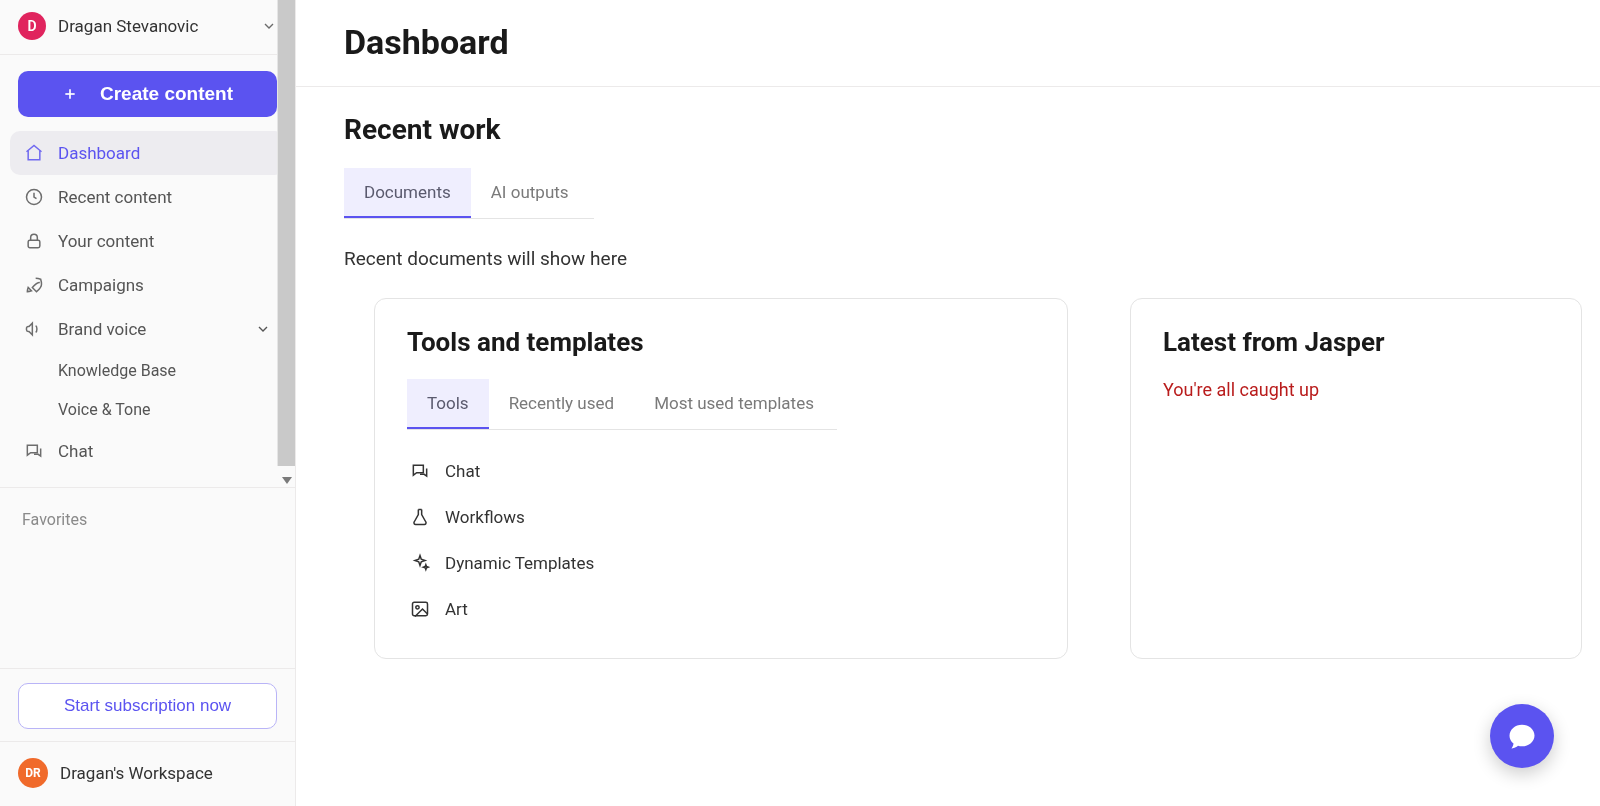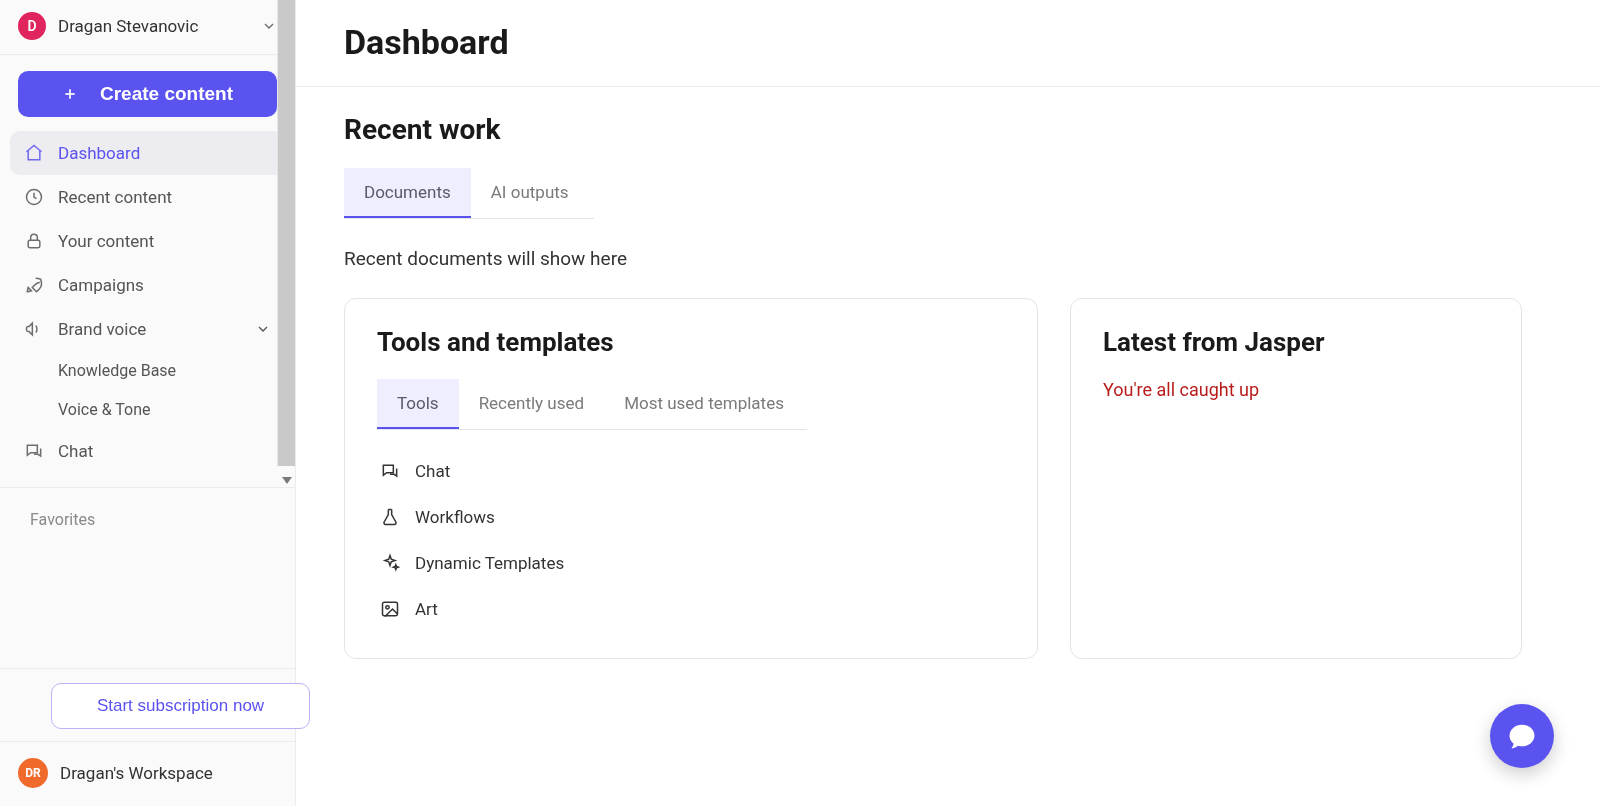--- a/index.html
+++ b/index.html
@@ -14,40 +14,40 @@
   .chev { color:#6b6b6b; }
   .create-btn { margin: 16px 18px 12px 18px; background:#5b53f0; color:#fff; border:none; border-radius:10px; height:46px; font-size:19px; font-weight:600; display:flex; align-items:center; justify-content:center; gap:22px; cursor:pointer; }
   .nav { padding: 2px 10px 0 10px; }
   .nav-item { display:flex; align-items:center; gap:14px; padding: 12px 14px; border-radius:10px; color:#555; font-size:17px; cursor:pointer; }
   .nav-item.active { background:#edecf0; color:#5b53f0; }
   .nav-item .icn { width:20px; height:20px; display:flex; align-items:center; justify-content:center; color:inherit; opacity:0.85; }
   .nav-item.active .icn { color:#5b53f0; }
   .nav-sub { padding-left: 48px; font-size:16px; color:#555; padding-top:10px; padding-bottom:10px; cursor:pointer; }
   .nav-item .spacer { flex:1; }
   .section-divider { height:1px; background:#eceaea; margin-top:14px; }
-  .fav-label { padding: 22px 22px 10px 22px; color:#8a8a8a; font-size:16px;margin-left:8px; }
+  .fav-label { padding: 22px 22px 10px 22px; color:#8a8a8a; font-size:16px; }
   .sidebar-bottom { border-top:1px solid #eceaea; padding:14px 18px 6px 18px; }
   .trial-row { display:flex; align-items:center; gap:12px; color:#333; font-size:16px; padding:4px 4px 14px 4px; }
-  .sub-btn { width:100%; height:46px; border:1px solid #b9b4f7; background:#fff; color:#5b53f0; border-radius:10px; font-size:17px; font-weight:500; cursor:pointer;margin-left:33px; }
+  .sub-btn { width:100%; height:46px; border:1px solid #b9b4f7; background:#fff; color:#5b53f0; border-radius:10px; font-size:17px; font-weight:500; cursor:pointer; }
   .workspace-row { display:flex; align-items:center; gap:12px; padding:16px 18px 12px 18px; border-top:1px solid #eceaea; margin-top:12px; }
   .ws-avatar { width:30px; height:30px; border-radius:50%; background:#f06a2b; color:#fff; font-size:12px; font-weight:700; display:flex; align-items:center; justify-content:center; }
   .ws-name { font-size:17px; color:#333; }
   .sidebar-scrollbar { position:absolute; right:0; top:0; width:18px; height:466px; background:#c9c9c9; border-left:1px solid #e5e5e5; }
   .sidebar-scrollbar::after { content:""; position:absolute; bottom:-18px; right:3px; width:0; height:0; border-left:5px solid transparent; border-right:5px solid transparent; border-top:7px solid #7a7a7a; }
   
   .main { flex:1; overflow:auto; }
   .page-title { font-size:34px; font-weight:700; padding: 22px 0 24px 48px; border-bottom:1px solid #eceaea; width:100%; }
   .section { padding: 26px 48px 10px 48px; }
   .section h2 { font-size:28px; font-weight:700; margin-bottom:22px; }
   .tabs { display:flex; gap:0; border-bottom:1px solid #e4e4e4; width:250px; }
   .tab { padding: 14px 20px; font-size:17px; color:#7a7a7a; cursor:pointer; border-bottom:2px solid transparent;text-align:right; }
   .tab.active { background:#efeefe; color:#5a5a6e; border-bottom:2px solid #5b53f0; }
   .empty-text { font-size:19px; color:#333; padding-top:28px; padding-bottom:18px; }
   .cards-row { display:flex; gap:32px; padding: 0 48px 40px 48px; }
-  .card { border:1px solid #e4e4e4; border-radius:12px; padding:28px 32px 26px 32px; }
+  .card { border:1px solid #e4e4e4; border-radius:12px; padding:28px 32px 26px 32px;margin-left:30px; }
   .card.tools { flex:0 0 694px; }
   .card.news { flex:0 0 452px; }
   .card h3 { font-size:26px; font-weight:700; margin-bottom:22px; }
   .tool-tabs { display:flex; border-bottom:1px solid #e4e4e4; width: 430px; }
   .tool-tab { padding:14px 20px; font-size:17px; color:#7a7a7a; cursor:pointer; border-bottom:2px solid transparent; }
   .tool-tab.active { background:#efeefe; color:#5a5a6e; border-bottom:2px solid #5b53f0; }
   .tool-list { padding-top:18px; }
   .tool-item { display:flex; align-items:center; gap:14px; padding:12px 2px; font-size:17px; color:#333; cursor:pointer; }
   .tool-item .ticn { width:22px; height:22px; display:flex; align-items:center; justify-content:center; color:#333; }
   .news-text { font-size:18px; color:#b91c1c; }

